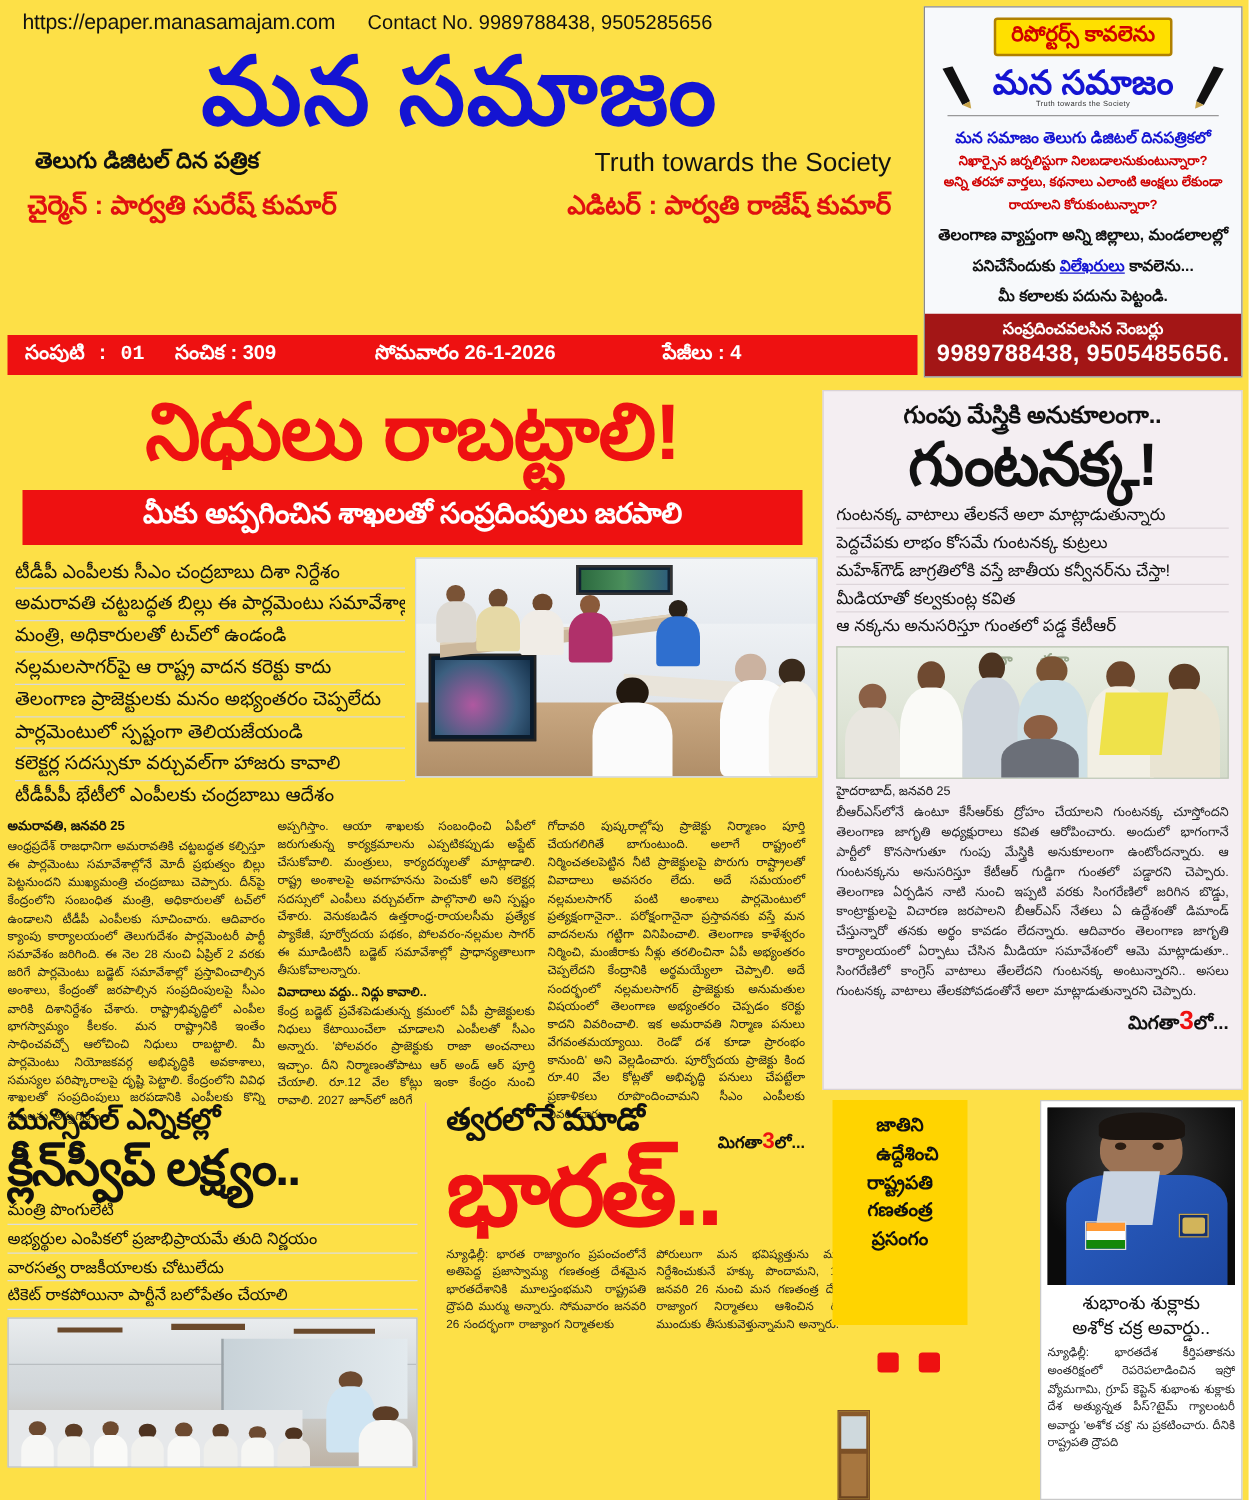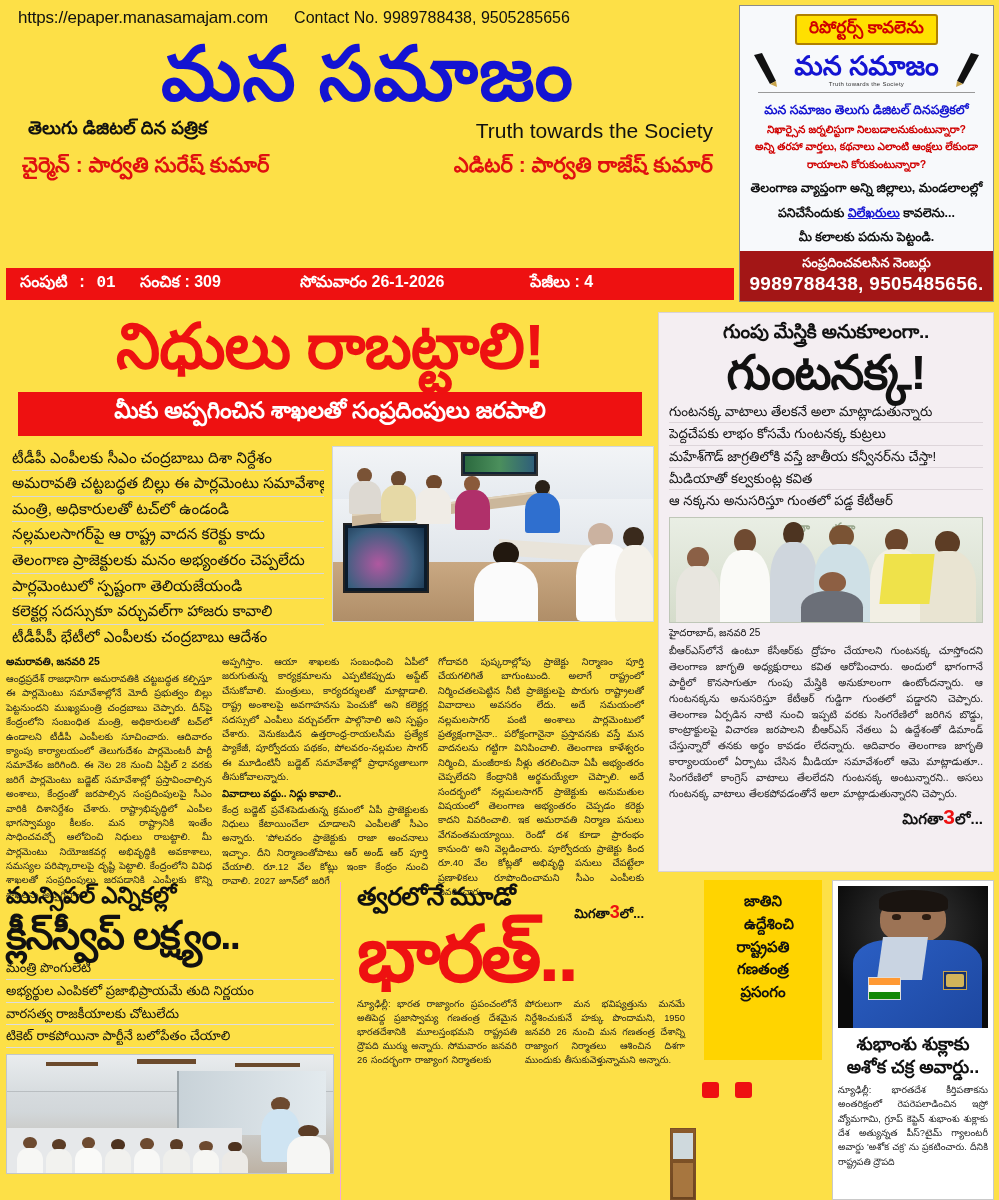--- a/index.html
+++ b/index.html
@@ -431,22 +431,22 @@
     display: flex;
     gap: 8px;
     margin-top: 6px;
   }
   .bm-col { width: 160px; }
   .bm-col .bodytext { font-size: 9.4px; }
 
   
   .ybox {
     position: absolute;
-    left: 704px; top: 880px;
-    width: 118px;
+    left: 666px; top: 880px;
+    width: 108px;
     height: 180px;
     background: #ffd400;
     padding: 10px 8px;
   }
   .ybox div {
     font-size: 15px;
     font-weight: bold;
     color: #111;
     line-height: 1.52;
     text-align: center;
@@ -477,22 +477,22 @@
   }
   .br-photo {
     width: 100%;
     height: 142px;
     position: relative;
     overflow: hidden;
     background: #111;
   }
   .br-hl {
     text-align: center;
-    font-size: 18px;
-    font-weight: bold;
+    font-size: 15px;
+    font-weight: normal;
     color: #111;
     line-height: 1.3;
     margin-top: 5px;
   }
   .br-body {
     font-size: 9.3px;
     color: #222;
     line-height: 1.55;
     text-align: justify;
     margin-top: 3px;

